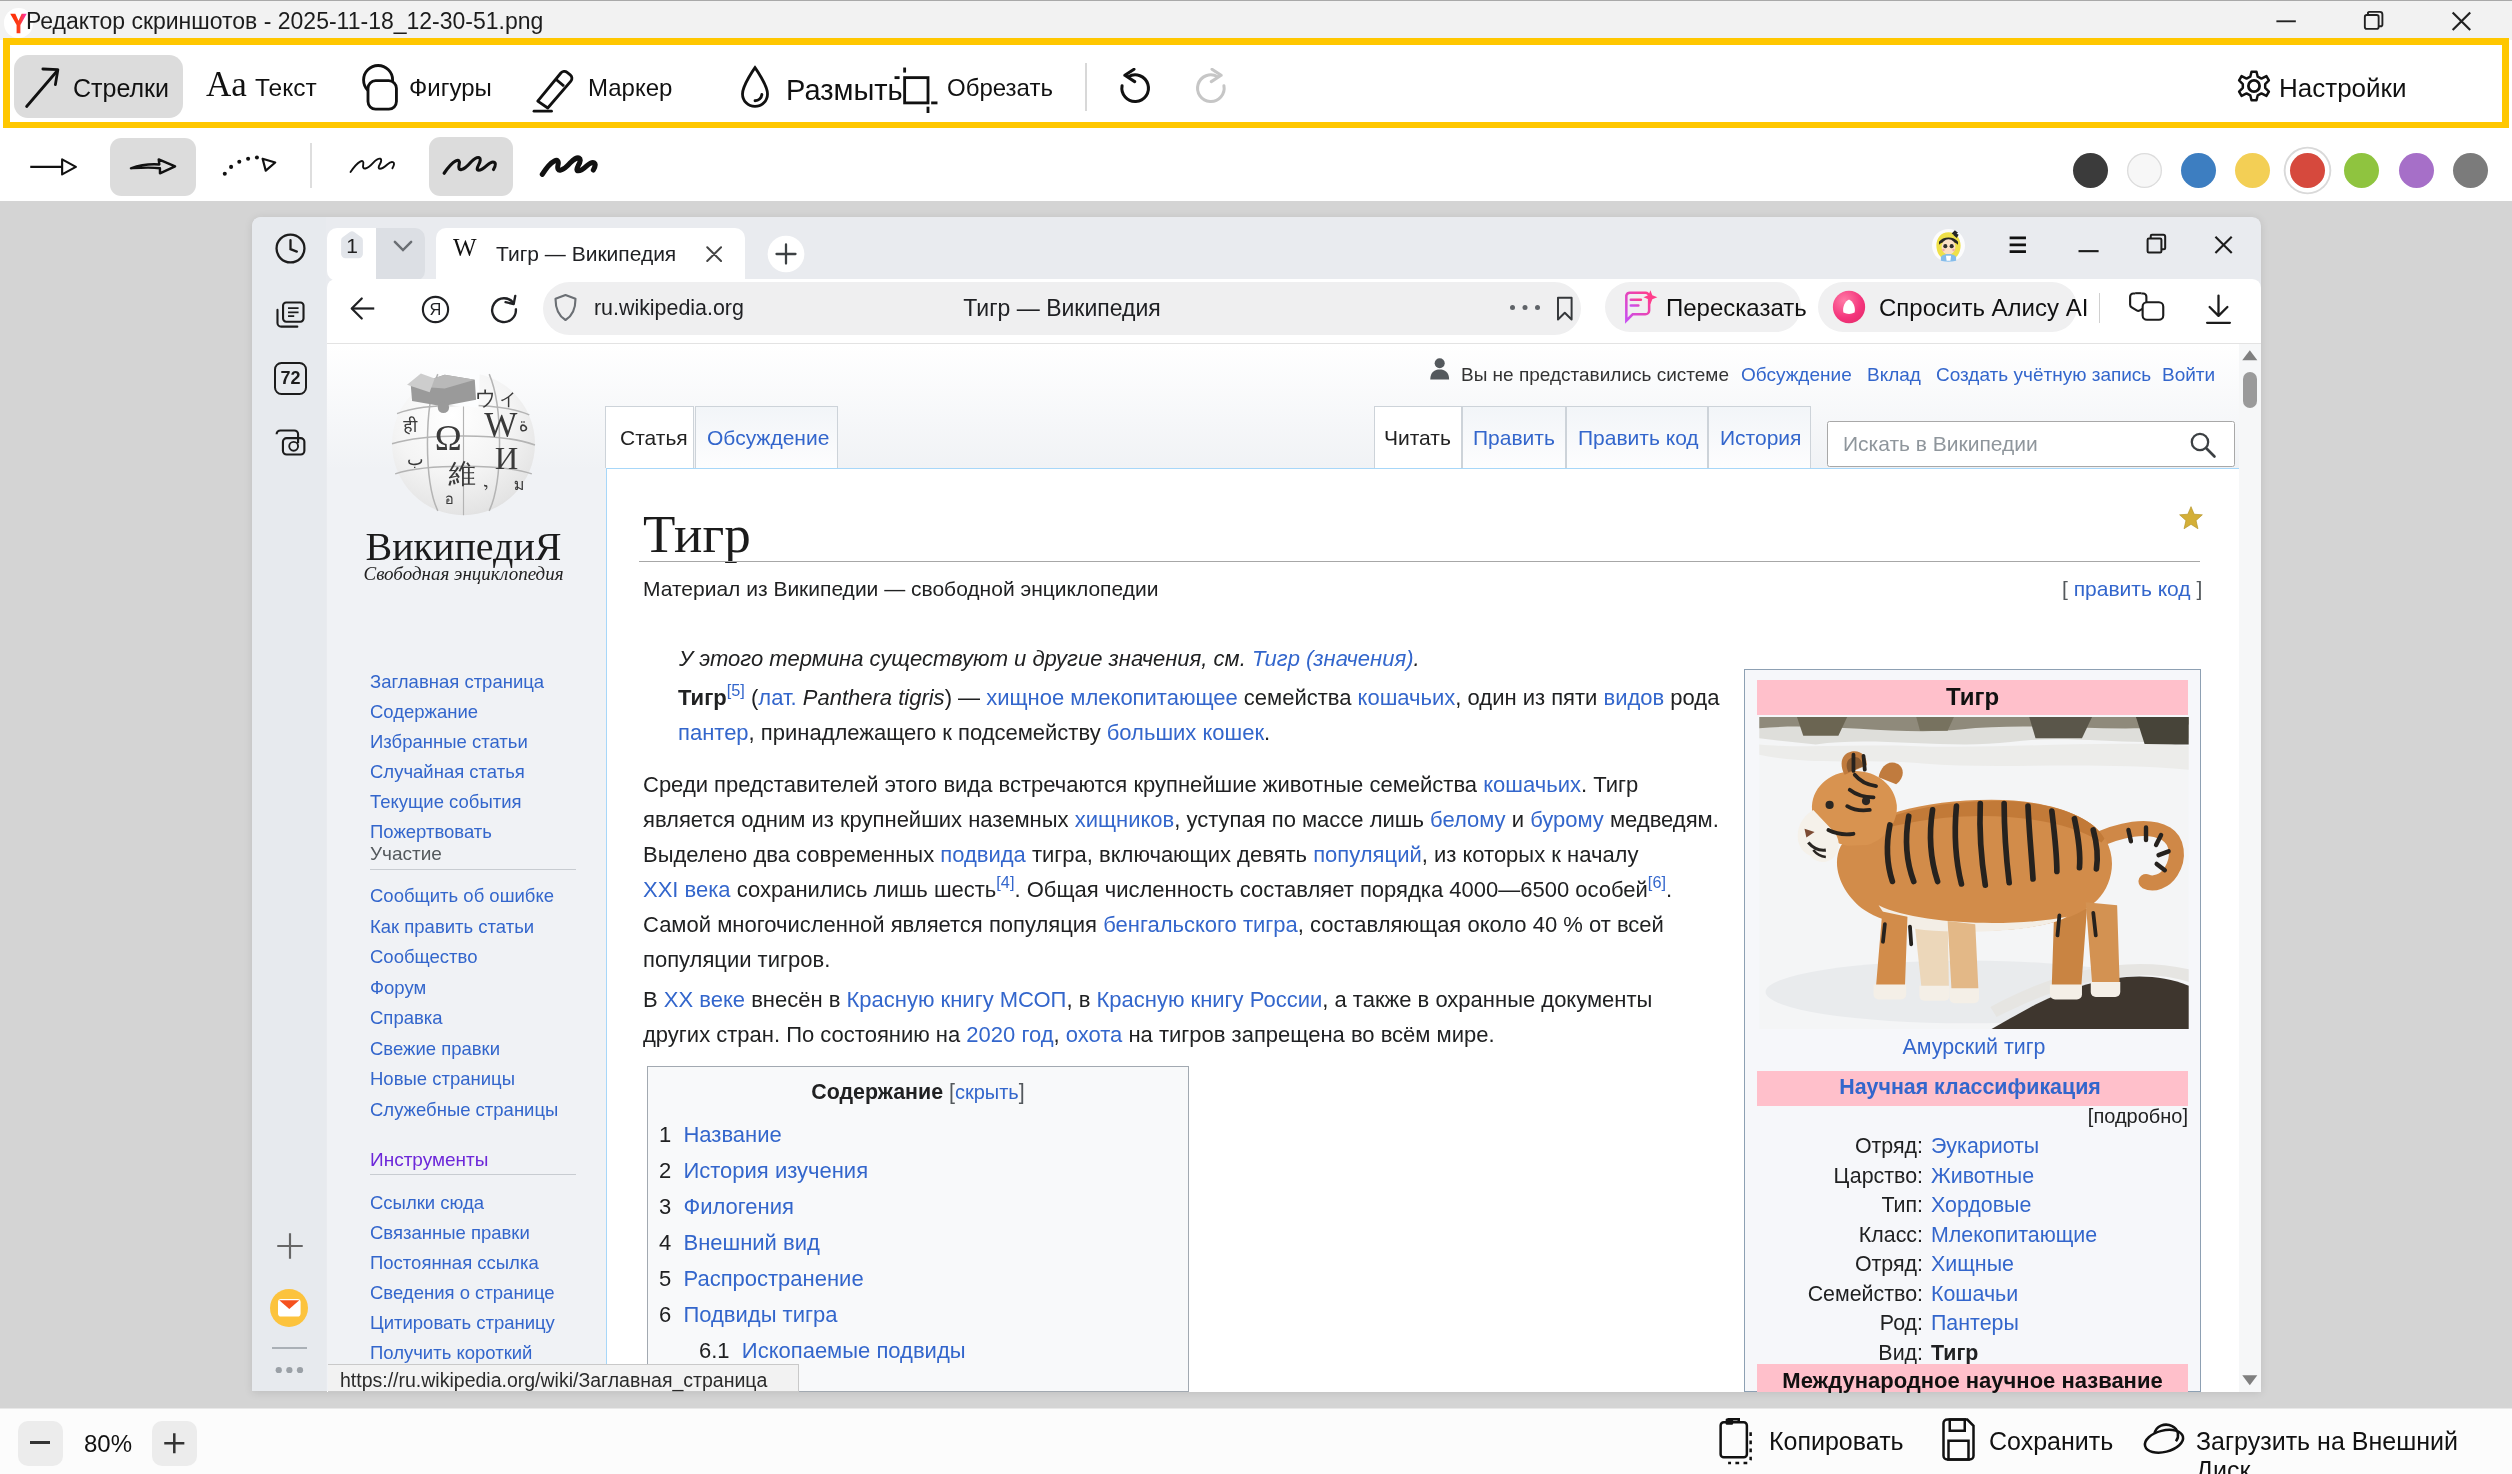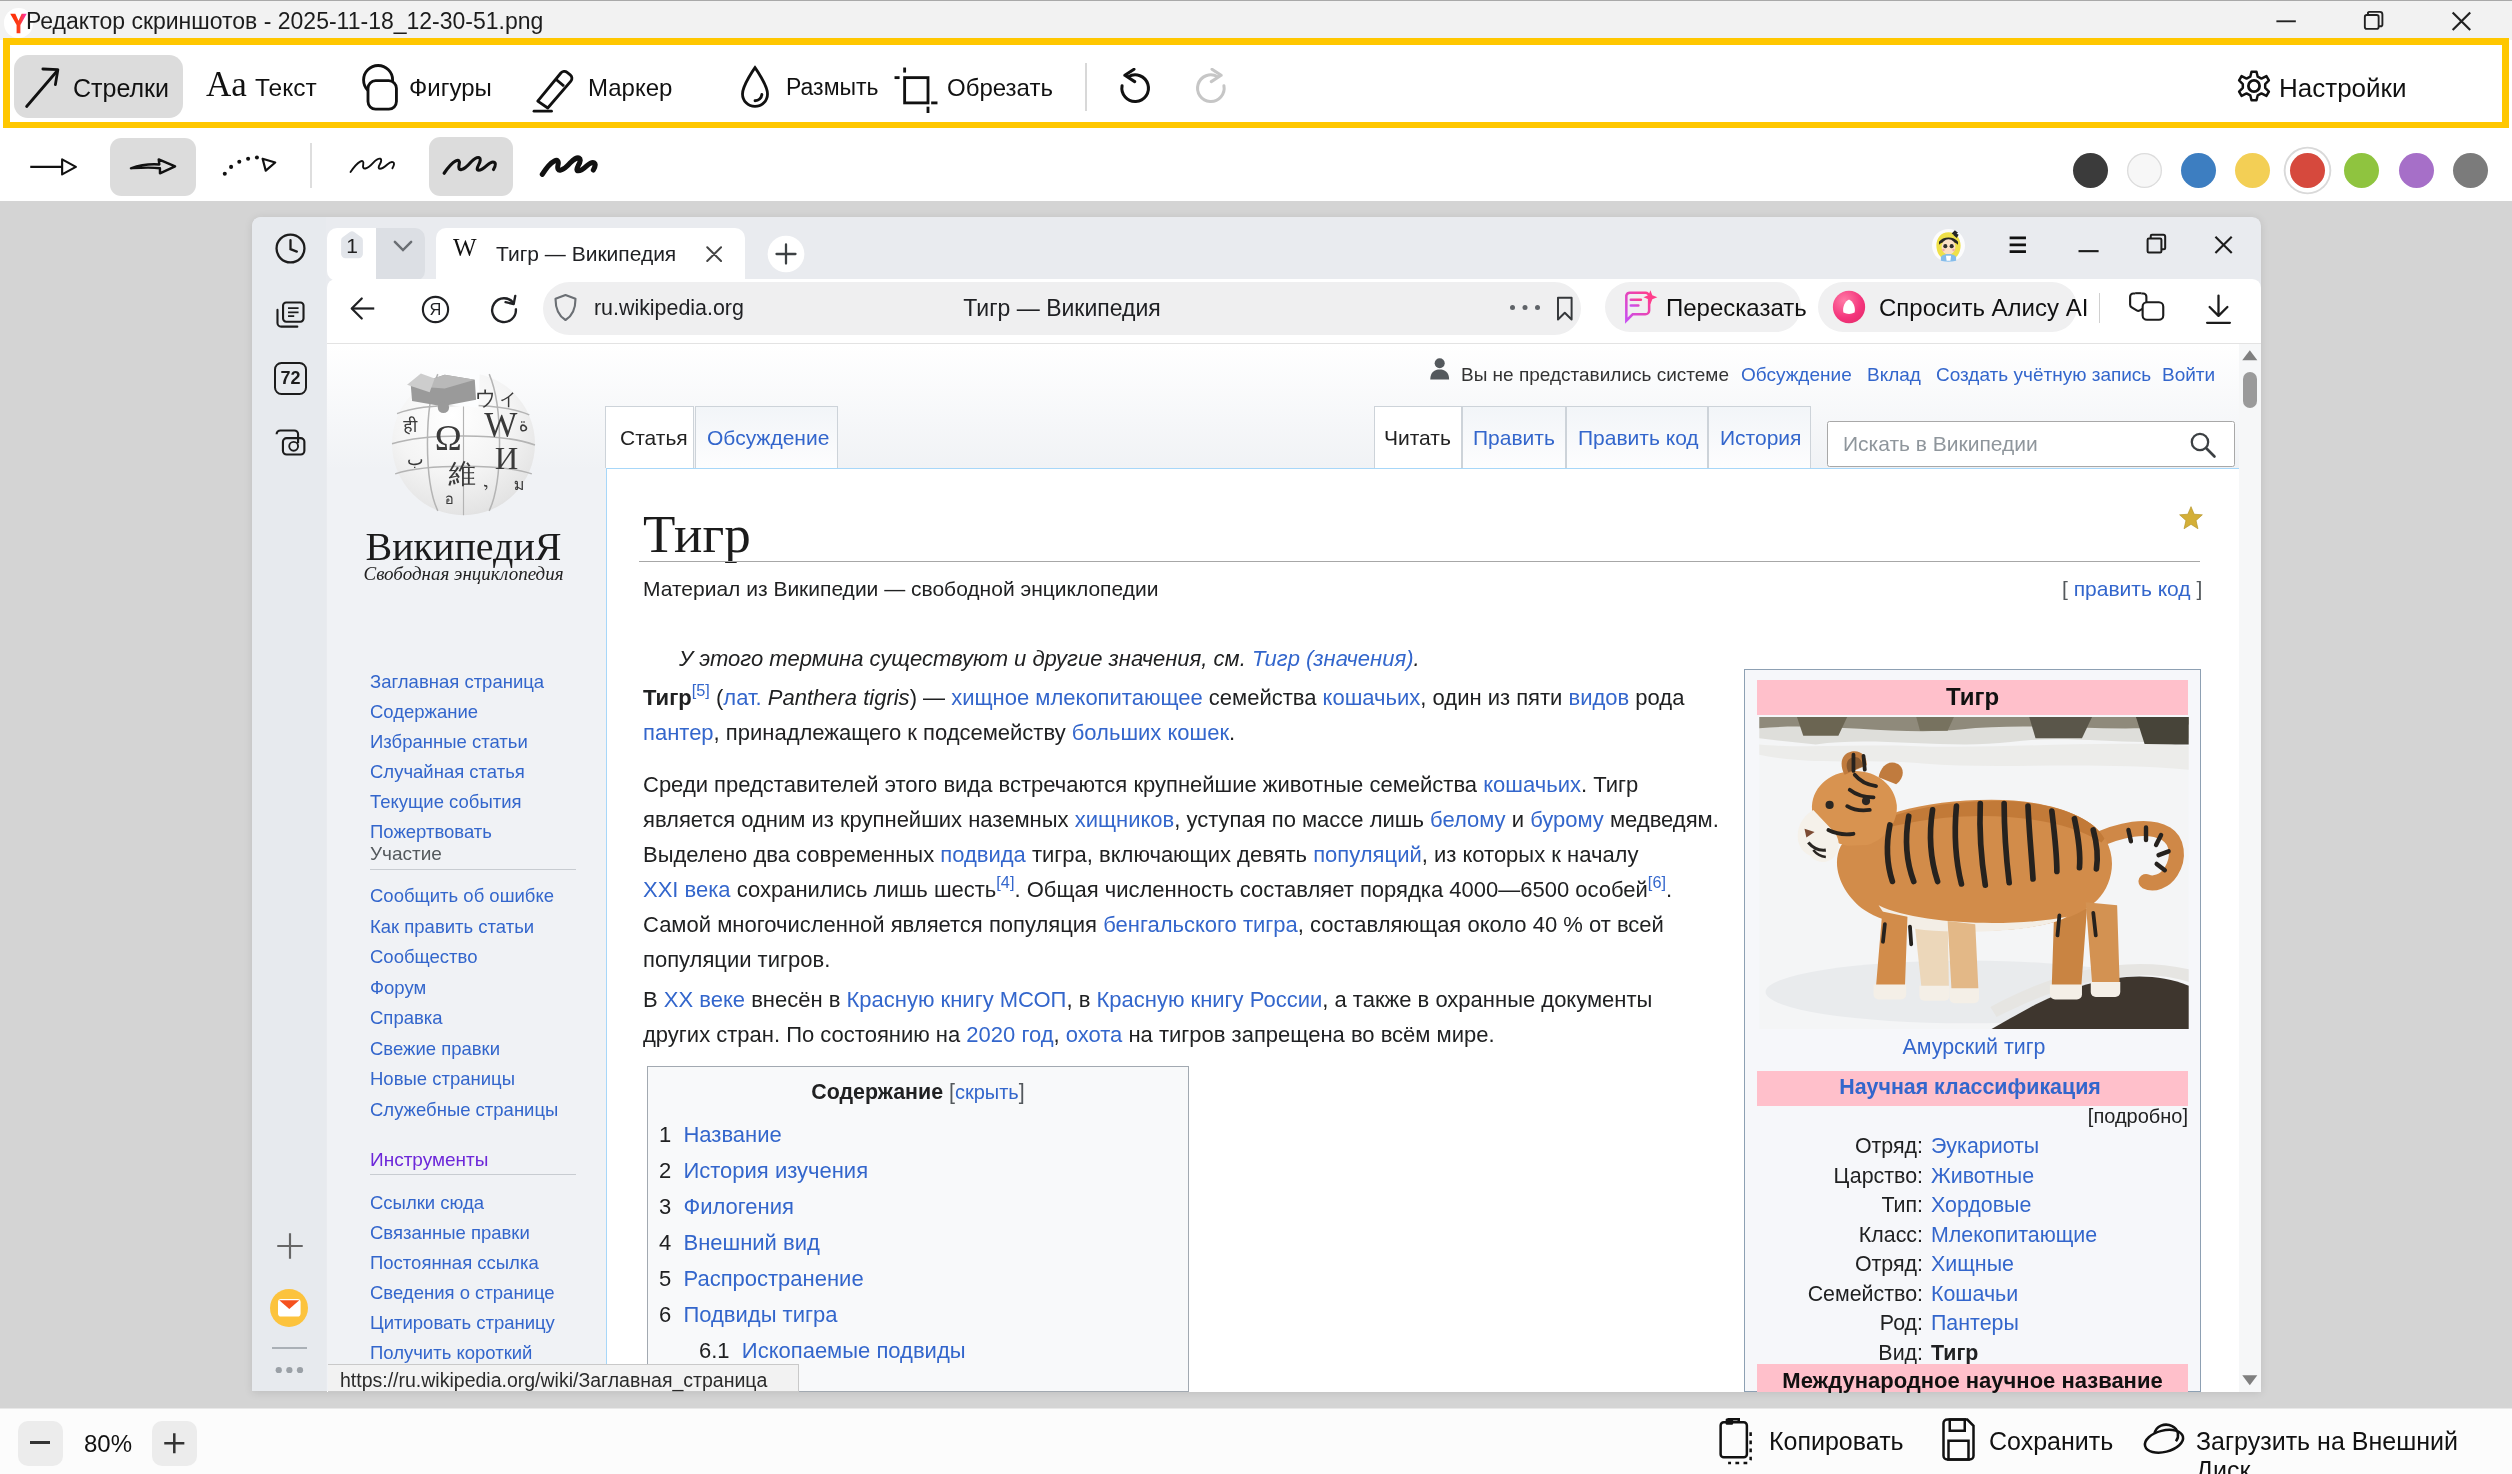--- a/index.html
+++ b/index.html
@@ -54,21 +54,21 @@
  <path d="M14,61 L51,16 A7,7 0 0 1 61,15 L66,19 A7,7 0 0 1 67,29 L30,72 Z" fill="none" stroke="#111" stroke-width="4.5" stroke-linejoin="round"></path>
  <line x1="43" y1="26" x2="56" y2="37" stroke="#111" stroke-width="4.5"></line>
  <line x1="8" y1="77" x2="36" y2="77" stroke="#111" stroke-width="4.5" stroke-linecap="round"></line>
 </svg>
 <div class="a" style="left:588px;top:74px;font-size:24px;color:#111;">Маркер</div>
 
 <svg class="a" style="left:740px;top:65px;" width="30" height="44" viewBox="0 0 48 70">
  <path d="M24,4 C24,4 44,32 44,46 A20,20 0 0 1 4,46 C4,32 24,4 24,4 Z" fill="none" stroke="#111" stroke-width="4.5"></path>
  <path d="M35,47 A11,11 0 0 1 24,57" fill="none" stroke="#111" stroke-width="4.5" stroke-linecap="round"></path>
 </svg>
-<div class="a" style="left:786px;top:74px;font-size:23px;color:#111;">Размыть</div>
+<div class="a" style="left:786px;top:74px;font-size:29px;color:#111;">Размыть</div>
 
 <svg class="a" style="left:892px;top:63px;" width="48" height="52" viewBox="0 0 76 82">
  <rect x="20" y="23" width="37" height="40" fill="none" stroke="#111" stroke-width="4.5"></rect>
  <line x1="20" y1="7" x2="20" y2="15" stroke="#111" stroke-width="4.5"></line>
  <line x1="4" y1="23" x2="12" y2="23" stroke="#111" stroke-width="4.5"></line>
  <line x1="62" y1="63" x2="72" y2="63" stroke="#111" stroke-width="4.5"></line>
  <line x1="57" y1="69" x2="57" y2="79" stroke="#111" stroke-width="4.5"></line>
 </svg>
 <div class="a" style="left:947px;top:74px;font-size:24px;color:#111;">Обрезать</div>
 <div class="a" style="left:1085px;top:63px;width:1.9px;height:48px;background:#d8d8d8;"></div>
@@ -386,21 +386,21 @@
 
 <div class="a" style="left:643px;top:504px;font-family:'Liberation Serif',serif;font-size:53px;color:#1b1b1b;">Тигр</div>
 <div class="a" style="left:639px;top:561px;width:1561px;height:1.3px;background:#a7a7a7;"></div>
 <svg class="a" style="left:2179px;top:506px;" width="24" height="24" viewBox="0 0 38 38">
  <path d="M19,1 L24,13 L37,14 L27,23 L30,36 L19,29 L8,36 L11,23 L1,14 L14,13 Z" fill="#d4af37" stroke="#b08f1f" stroke-width="1"></path>
 </svg>
 <div class="a" style="left:643px;top:577px;font-size:21px;color:#202122;">Материал из Википедии — свободной энциклопедии</div>
 <div class="a" style="left:2062px;top:577px;width:138px;text-align:right;font-size:21px;color:#54595d;white-space:nowrap;">[ <a class="lnk">править код</a> ]</div>
 <div class="a" style="left:679px;top:646px;font-size:22px;font-style:italic;color:#202122;">У этого термина существуют и другие значения, см. <a class="lnk" style="font-style:italic;">Тигр (значения)</a>.</div>
 
-<div class="a" style="left:643px;top:680px;font-size:22px;line-height:35px;color:#202122;white-space:nowrap;">
+<div class="a" style="left:678px;top:680px;font-size:22px;line-height:35px;color:#202122;white-space:nowrap;">
 <b>Тигр</b><sup style="font-size:16.3px;"><a class="lnk">[5]</a></sup> (<a class="lnk">лат.</a> <i>Panthera tigris</i>) — <a class="lnk">хищное млекопитающее</a> семейства <a class="lnk">кошачьих</a>, один из пяти <a class="lnk">видов</a> рода<br>
 <a class="lnk">пантер</a>, принадлежащего к подсемейству <a class="lnk">больших кошек</a>.
 </div>
 <div class="a" style="left:643px;top:767px;font-size:22px;line-height:35px;color:#202122;white-space:nowrap;">
 Среди представителей этого вида встречаются крупнейшие животные семейства <a class="lnk">кошачьих</a>. Тигр<br>
 является одним из крупнейших наземных <a class="lnk">хищников</a>, уступая по массе лишь <a class="lnk">белому</a> и <a class="lnk">бурому</a> медведям.<br>
 Выделено два современных <a class="lnk">подвида</a> тигра, включающих девять <a class="lnk">популяций</a>, из которых к началу<br>
 <a class="lnk">XXI века</a> сохранились лишь шесть<sup style="font-size:16.3px;"><a class="lnk">[4]</a></sup>. Общая численность составляет порядка 4000—6500 особей<sup style="font-size:16.3px;"><a class="lnk">[6]</a></sup>.<br>
 Самой многочисленной является популяция <a class="lnk">бенгальского тигра</a>, составляющая около 40 % от всей<br>
 популяции тигров.

